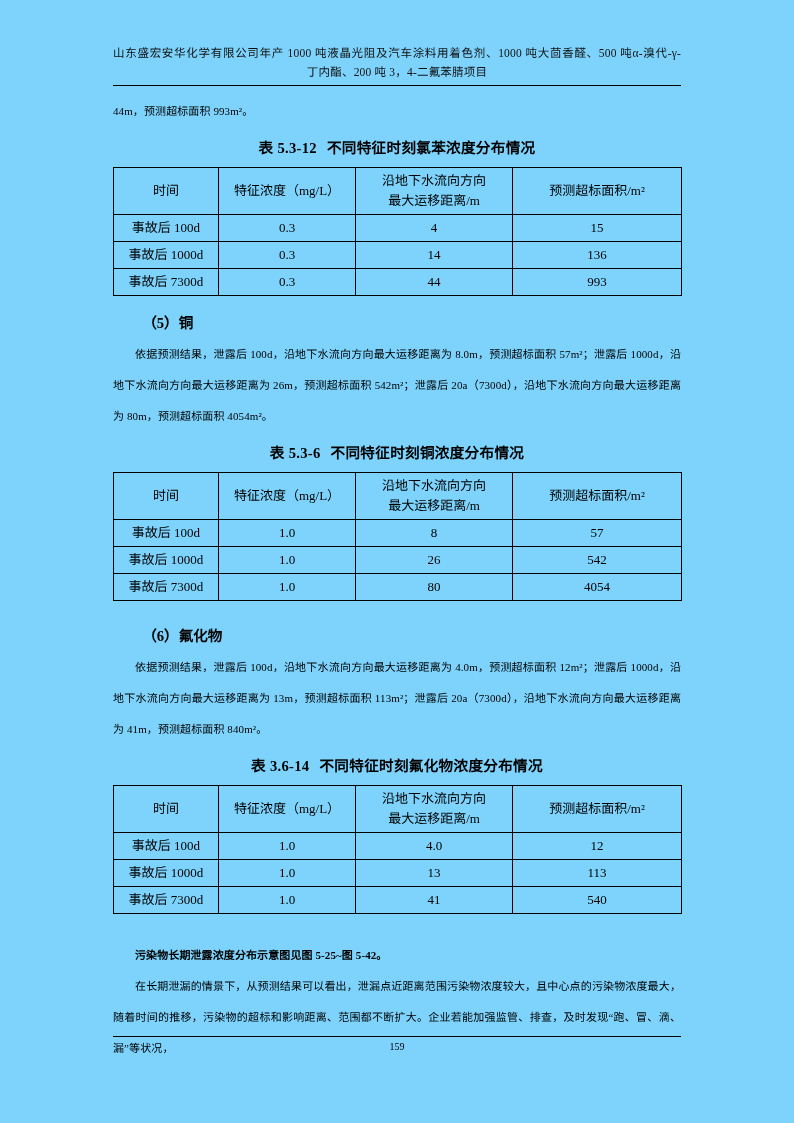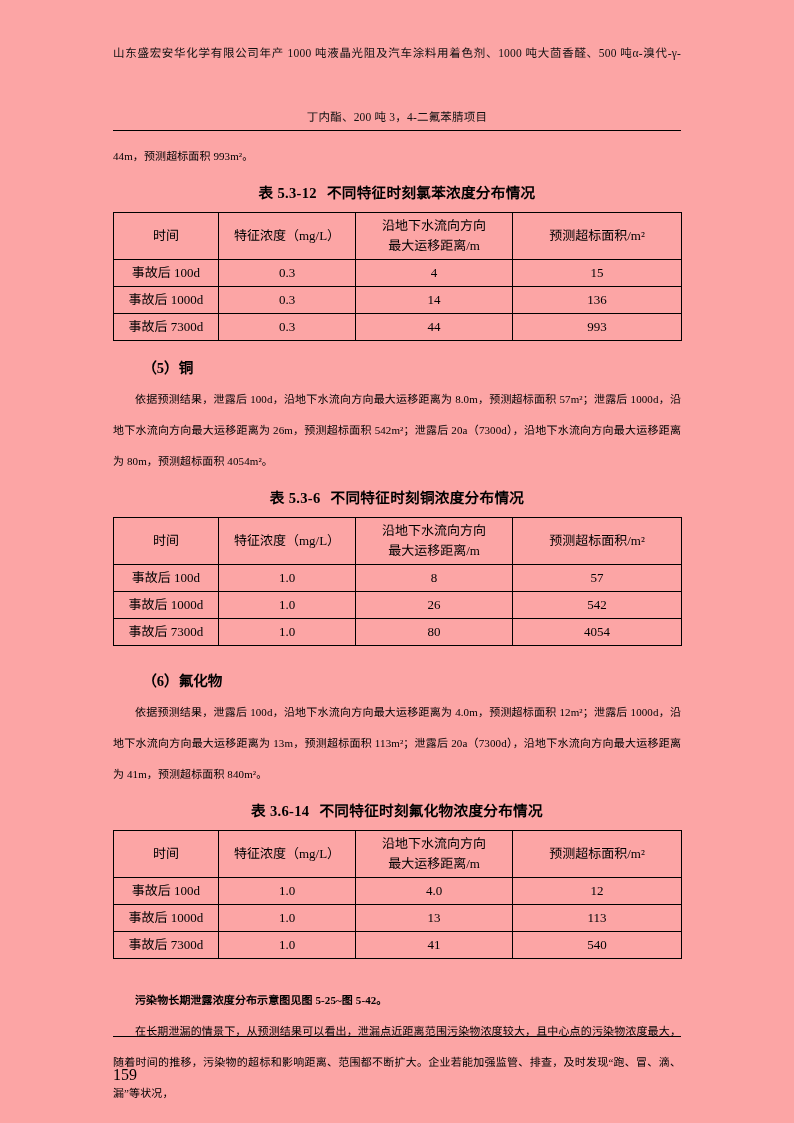--- a/index.html
+++ b/index.html
@@ -6,21 +6,21 @@
   html, body {
     margin: 0;
     padding: 0;
     background: #8a8a8a;
   }
   .page {
     position: relative;
     width: 794px;
     height: 1123px;
     margin: 0 auto;
-    background: #fca5a5;
+    background: #7dd3fc;
     font-family: "Liberation Serif", "DejaVu Serif", serif;
     color: #000000;
     box-sizing: border-box;
     overflow: hidden;
   }
   .content {
     position: absolute;
     left: 113px;
     top: 44px;
     width: 568px;
@@ -35,21 +35,20 @@
     letter-spacing: 0.2px;
     color: #111;
   }
   .doc-header .hdr-line1 {
     text-align: justify;
     text-align-last: justify;
     white-space: nowrap;
   }
   .doc-header .hdr-line2 {
     text-align: center;
-    margin-top: 45px;
   }
   .header-rule {
     border: 0;
     border-top: 1.6px solid #000;
     margin: 3px 0 0 0;
     height: 0;
   }
 
   
   .para {
@@ -118,25 +117,24 @@
     top: 1036px;
     width: 568px;
   }
   .footer-rule {
     border: 0;
     border-top: 1.6px solid #000;
     margin: 0;
     height: 0;
   }
   .page-num {
-    text-align: left;
-    font-size: 16px;
+    text-align: center;
+    font-size: 10px;
     line-height: 18px;
     padding-top: 1px;
-    margin-top: 28px;
   }
 </style>
 </head>
 <body>
 
 <div class="page">
 
   <div class="content">
 
     <div class="doc-header">

